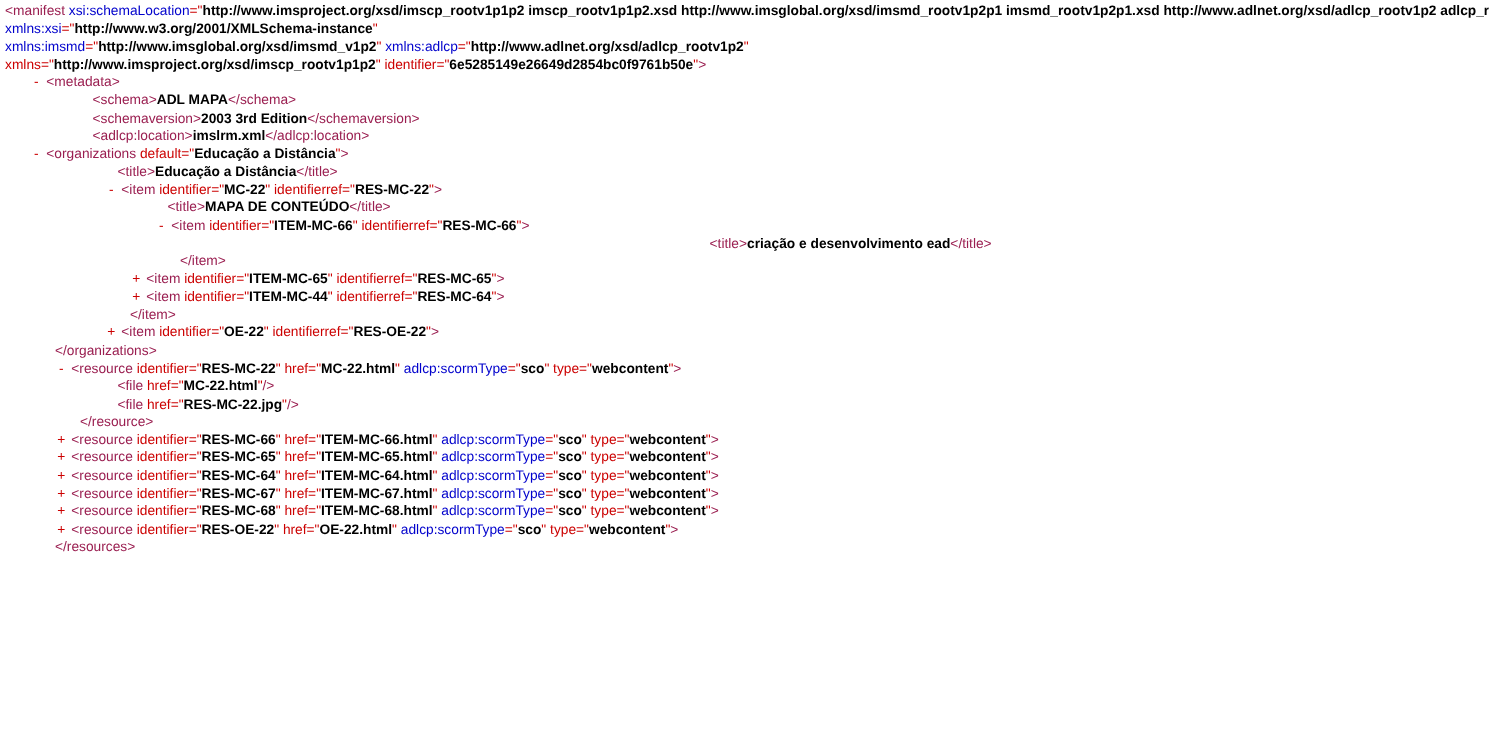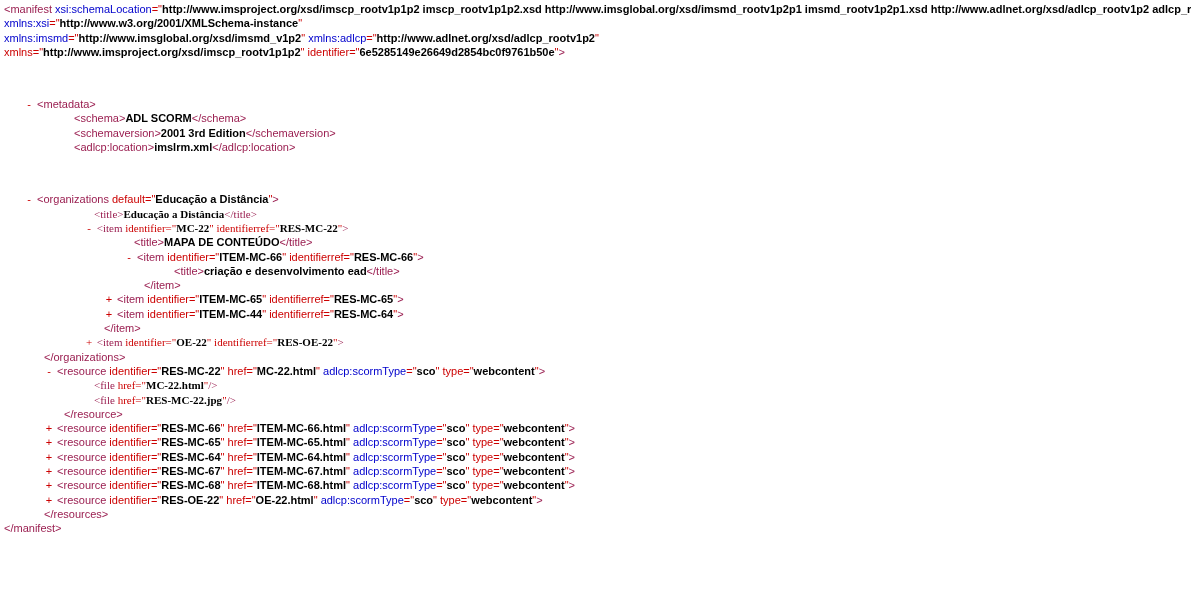--- a/index.html
+++ b/index.html
@@ -5,47 +5,47 @@
   body {
     font-family: Verdana, Geneva, sans-serif;
     font-size: 11px;
     line-height: 1.3;
     margin: 0;
     padding: 2px 4px;
     background: #fff;
     white-space: nowrap;
   }
   .line { display: block; }
-  .ind1 { padding-left: 20px; margin-top: 38px; }
+  .ind1 { padding-left: 20px; }
   .ind2 { padding-left: 40px; }
   .ind3 { padding-left: 60px; }
-  .ind4 { padding-left: 80px; font-family: Liberation Serif, serif; }
+  .ind4 { padding-left: 80px; }
   .ind5 { padding-left: 100px; }
   .ind6 { padding-left: 120px; }
   .ind7 { padding-left: 140px; }
-  .ind8 { padding-left: 160px; }
+  .ind8 { padding-left: 160px; text-align: center; }
   .tag   { color: #9a1e50; } 
   .attr  { color: #cc0000; } 
   .ns    { color: #0000cc; } 
   .text  { color: #000; font-weight: bold; }
   .toggle { color: #cc0000; display:inline-block; width:10px; text-align:center; }
   .gap { display:inline-block; width:10px; }
 </style>
 </head>
 <body>
 
 <div id="doc">
     <span class="line"><span class="ns"></span></span>
     <span class="line"><span class="tag">&lt;manifest</span><span class="ns"> xsi:schemaLocation</span><span class="attr">="</span><span class="text">http://www.imsproject.org/xsd/imscp_rootv1p1p2 imscp_rootv1p1p2.xsd http://www.imsglobal.org/xsd/imsmd_rootv1p2p1 imsmd_rootv1p2p1.xsd http://www.adlnet.org/xsd/adlcp_rootv1p2 adlcp_rootv1p2.xsd</span></span>
     <span class="line"><span class="ns"> xmlns:xsi</span><span class="attr">="</span><span class="text">http://www.w3.org/2001/XMLSchema-instance</span><span class="attr">"</span></span>
     <span class="line"><span class="ns"> xmlns:imsmd</span><span class="attr">="</span><span class="text">http://www.imsglobal.org/xsd/imsmd_v1p2</span><span class="attr">"</span><span class="ns"> xmlns:adlcp</span><span class="attr">="</span><span class="text">http://www.adlnet.org/xsd/adlcp_rootv1p2</span><span class="attr">"</span></span>
     <span class="line"><span class="attr"> xmlns="</span><span class="text">http://www.imsproject.org/xsd/imscp_rootv1p1p2</span><span class="attr">"</span><span class="attr"> identifier="</span><span class="text">6e5285149e26649d2854bc0f9761b50e</span><span class="attr">"</span><span class="tag">&gt;</span></span>
     <span class="line ind1"><span class="toggle">-</span> <span class="tag">&lt;metadata&gt;</span></span>
-    <span class="line ind3"><span class="gap"></span><span class="tag">&lt;schema&gt;</span><span class="text">ADL SCORM</span><span class="tag">&lt;/schema&gt;</span></span>
-    <span class="line ind3"><span class="gap"></span><span class="tag">&lt;schemaversion&gt;</span><span class="text">2001 3rd Edition</span><span class="tag">&lt;/schemaversion&gt;</span></span>
+    <span class="line ind3"><span class="gap"></span><span class="tag">&lt;schema&gt;</span><span class="text">ADL MAPA</span><span class="tag">&lt;/schema&gt;</span></span>
+    <span class="line ind3"><span class="gap"></span><span class="tag">&lt;schemaversion&gt;</span><span class="text">2003 3rd Edition</span><span class="tag">&lt;/schemaversion&gt;</span></span>
     <span class="line ind3"><span class="gap"></span><span class="tag">&lt;adlcp:location&gt;</span><span class="text">imslrm.xml</span><span class="tag">&lt;/adlcp:location&gt;</span></span>
     <span class="line ind1"><span class="toggle">-</span> <span class="tag">&lt;organizations</span><span class="attr"> default="</span><span class="text">Educação a Distância</span><span class="attr">"</span><span class="tag">&gt;</span></span>
     <span class="line ind4"><span class="gap"></span><span class="tag">&lt;title&gt;</span><span class="text">Educação a Distância</span><span class="tag">&lt;/title&gt;</span></span>
     <span class="line ind4"><span class="toggle">-</span> <span class="tag">&lt;item</span><span class="attr"> identifier="</span><span class="text">MC-22</span><span class="attr">"</span><span class="attr"> identifierref="</span><span class="text">RES-MC-22</span><span class="attr">"</span><span class="tag">&gt;</span></span>
     <span class="line ind6"><span class="gap"></span><span class="tag">&lt;title&gt;</span><span class="text">MAPA DE CONTEÚDO</span><span class="tag">&lt;/title&gt;</span></span>
     <span class="line ind6"><span class="toggle">-</span> <span class="tag">&lt;item</span><span class="attr"> identifier="</span><span class="text">ITEM-MC-66</span><span class="attr">"</span><span class="attr"> identifierref="</span><span class="text">RES-MC-66</span><span class="attr">"</span><span class="tag">&gt;</span></span>
     <span class="line ind8"><span class="gap"></span><span class="tag">&lt;title&gt;</span><span class="text">criação e desenvolvimento ead</span><span class="tag">&lt;/title&gt;</span></span>
     <span class="line ind7"><span class="tag">&lt;/item&gt;</span></span>
     <span class="line ind5"><span class="toggle">+</span> <span class="tag">&lt;item</span><span class="attr"> identifier="</span><span class="text">ITEM-MC-65</span><span class="attr">"</span><span class="attr"> identifierref="</span><span class="text">RES-MC-65</span><span class="attr">"</span><span class="tag">&gt;</span></span>
     <span class="line ind5"><span class="toggle">+</span> <span class="tag">&lt;item</span><span class="attr"> identifier="</span><span class="text">ITEM-MC-44</span><span class="attr">"</span><span class="attr"> identifierref="</span><span class="text">RES-MC-64</span><span class="attr">"</span><span class="tag">&gt;</span></span>
@@ -56,14 +56,13 @@
     <span class="line ind4"><span class="gap"></span><span class="tag">&lt;file</span><span class="attr"> href="</span><span class="text">MC-22.html</span><span class="attr">"</span><span class="tag">/&gt;</span></span>
     <span class="line ind4"><span class="gap"></span><span class="tag">&lt;file</span><span class="attr"> href="</span><span class="text">RES-MC-22.jpg</span><span class="attr">"</span><span class="tag">/&gt;</span></span>
     <span class="line ind3"><span class="tag">&lt;/resource&gt;</span></span>
     <span class="line ind2"><span class="toggle">+</span> <span class="tag">&lt;resource</span><span class="attr"> identifier="</span><span class="text">RES-MC-66</span><span class="attr">"</span><span class="attr"> href="</span><span class="text">ITEM-MC-66.html</span><span class="attr">"</span><span class="ns"> adlcp:scormType</span><span class="attr">="</span><span class="text">sco</span><span class="attr">"</span><span class="attr"> type="</span><span class="text">webcontent</span><span class="attr">"</span><span class="tag">&gt;</span></span>
     <span class="line ind2"><span class="toggle">+</span> <span class="tag">&lt;resource</span><span class="attr"> identifier="</span><span class="text">RES-MC-65</span><span class="attr">"</span><span class="attr"> href="</span><span class="text">ITEM-MC-65.html</span><span class="attr">"</span><span class="ns"> adlcp:scormType</span><span class="attr">="</span><span class="text">sco</span><span class="attr">"</span><span class="attr"> type="</span><span class="text">webcontent</span><span class="attr">"</span><span class="tag">&gt;</span></span>
     <span class="line ind2"><span class="toggle">+</span> <span class="tag">&lt;resource</span><span class="attr"> identifier="</span><span class="text">RES-MC-64</span><span class="attr">"</span><span class="attr"> href="</span><span class="text">ITEM-MC-64.html</span><span class="attr">"</span><span class="ns"> adlcp:scormType</span><span class="attr">="</span><span class="text">sco</span><span class="attr">"</span><span class="attr"> type="</span><span class="text">webcontent</span><span class="attr">"</span><span class="tag">&gt;</span></span>
     <span class="line ind2"><span class="toggle">+</span> <span class="tag">&lt;resource</span><span class="attr"> identifier="</span><span class="text">RES-MC-67</span><span class="attr">"</span><span class="attr"> href="</span><span class="text">ITEM-MC-67.html</span><span class="attr">"</span><span class="ns"> adlcp:scormType</span><span class="attr">="</span><span class="text">sco</span><span class="attr">"</span><span class="attr"> type="</span><span class="text">webcontent</span><span class="attr">"</span><span class="tag">&gt;</span></span>
     <span class="line ind2"><span class="toggle">+</span> <span class="tag">&lt;resource</span><span class="attr"> identifier="</span><span class="text">RES-MC-68</span><span class="attr">"</span><span class="attr"> href="</span><span class="text">ITEM-MC-68.html</span><span class="attr">"</span><span class="ns"> adlcp:scormType</span><span class="attr">="</span><span class="text">sco</span><span class="attr">"</span><span class="attr"> type="</span><span class="text">webcontent</span><span class="attr">"</span><span class="tag">&gt;</span></span>
     <span class="line ind2"><span class="toggle">+</span> <span class="tag">&lt;resource</span><span class="attr"> identifier="</span><span class="text">RES-OE-22</span><span class="attr">"</span><span class="attr"> href="</span><span class="text">OE-22.html</span><span class="attr">"</span><span class="ns"> adlcp:scormType</span><span class="attr">="</span><span class="text">sco</span><span class="attr">"</span><span class="attr"> type="</span><span class="text">webcontent</span><span class="attr">"</span><span class="tag">&gt;</span></span>
     <span class="line ind2"><span class="tag">&lt;/resources&gt;</span></span>
-    <span class="line"><span class="tag">&lt;/manifest&gt;</span></span>
   </div>
 
 </body></html>

